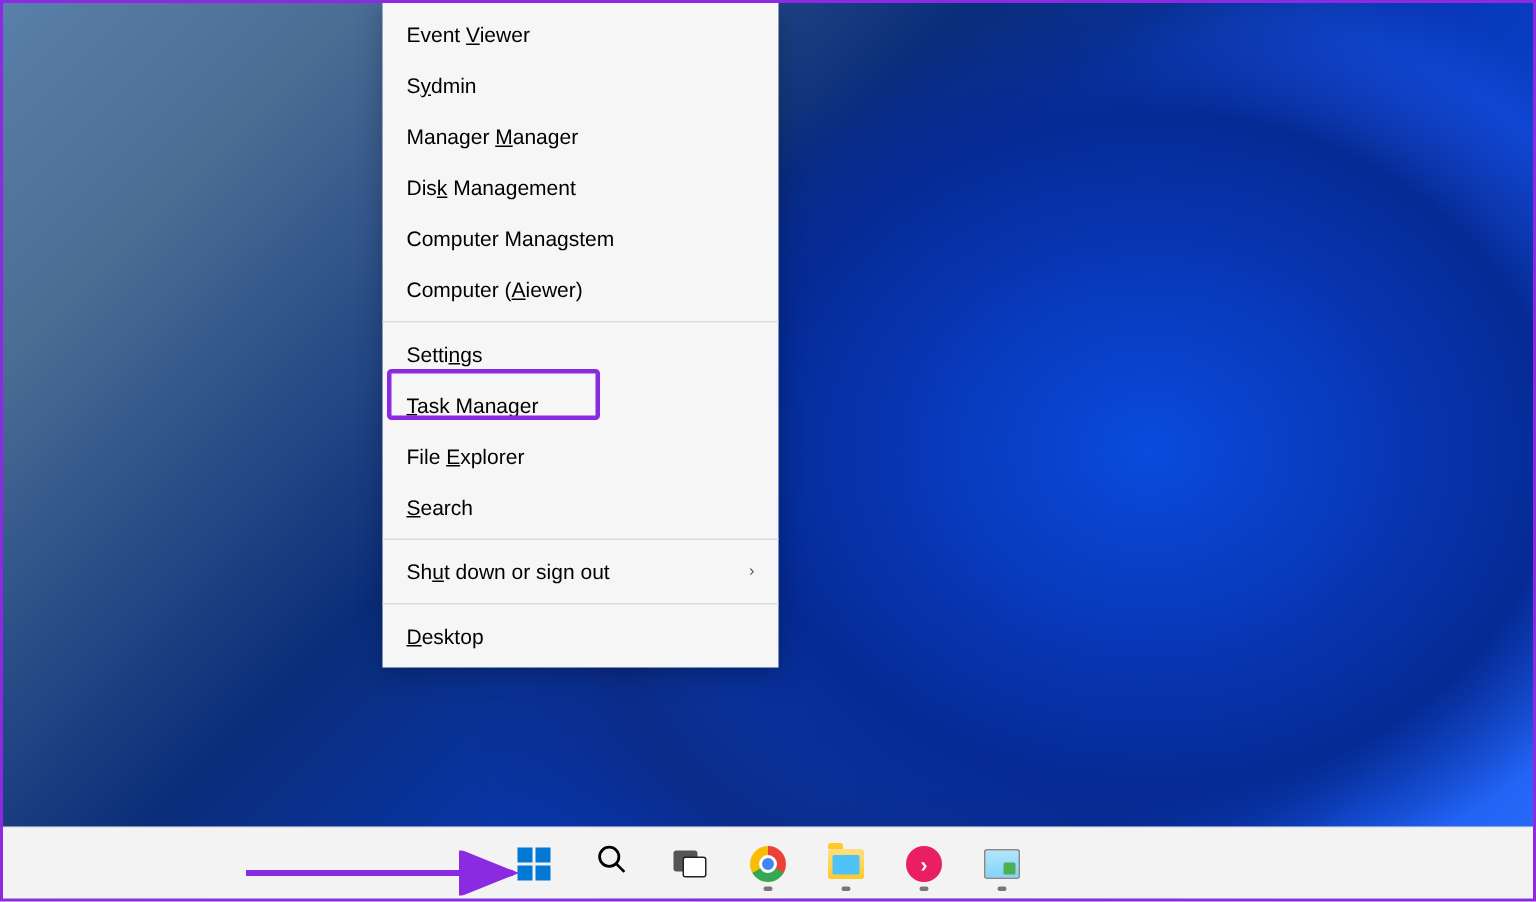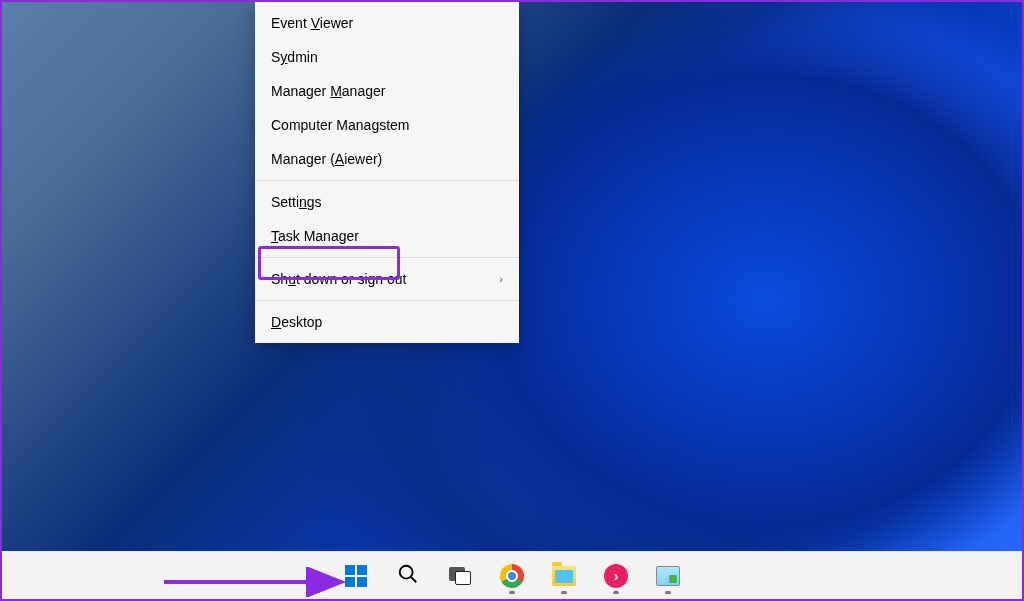--- a/index.html
+++ b/index.html
@@ -125,31 +125,40 @@
     <div class="menu-item">
       <span><span>Event </span><span class="ul">V</span><span>iewer</span></span>
     </div>
     <div class="menu-item">
       <span><span>S</span><span class="ul">y</span><span>dmin</span></span>
     </div>
     <div class="menu-item">
       <span><span>Manager </span><span class="ul">M</span><span>anager</span></span>
     </div>
     <div class="menu-item">
+      <span><span>Dis</span><span class="ul">k</span><span> Management</span></span>
+    </div>
+    <div class="menu-item">
       <span><span>Computer Mana</span><span class="ul">g</span><span>stem</span></span>
     </div>
     <div class="menu-item">
-      <span><span>Manager (</span><span class="ul">A</span><span>iewer)</span></span>
+      <span><span>Computer (</span><span class="ul">A</span><span>iewer)</span></span>
     </div>
     <div class="menu-sep"></div>
     <div class="menu-item">
       <span><span>Setti</span><span class="ul">n</span><span>gs</span></span>
     </div>
     <div class="menu-item">
       <span><span></span><span class="ul">T</span><span>ask Manager</span></span>
+    </div>
+    <div class="menu-item">
+      <span><span>File </span><span class="ul">E</span><span>xplorer</span></span>
+    </div>
+    <div class="menu-item">
+      <span><span></span><span class="ul">S</span><span>earch</span></span>
     </div>
     <div class="menu-sep"></div>
     <div class="menu-item">
       <span><span>Sh</span><span class="ul">u</span><span>t down or sign out</span></span>
       <span class="chev">›</span>
     </div>
     <div class="menu-sep"></div>
     <div class="menu-item">
       <span><span></span><span class="ul">D</span><span>esktop</span></span>
     </div>

